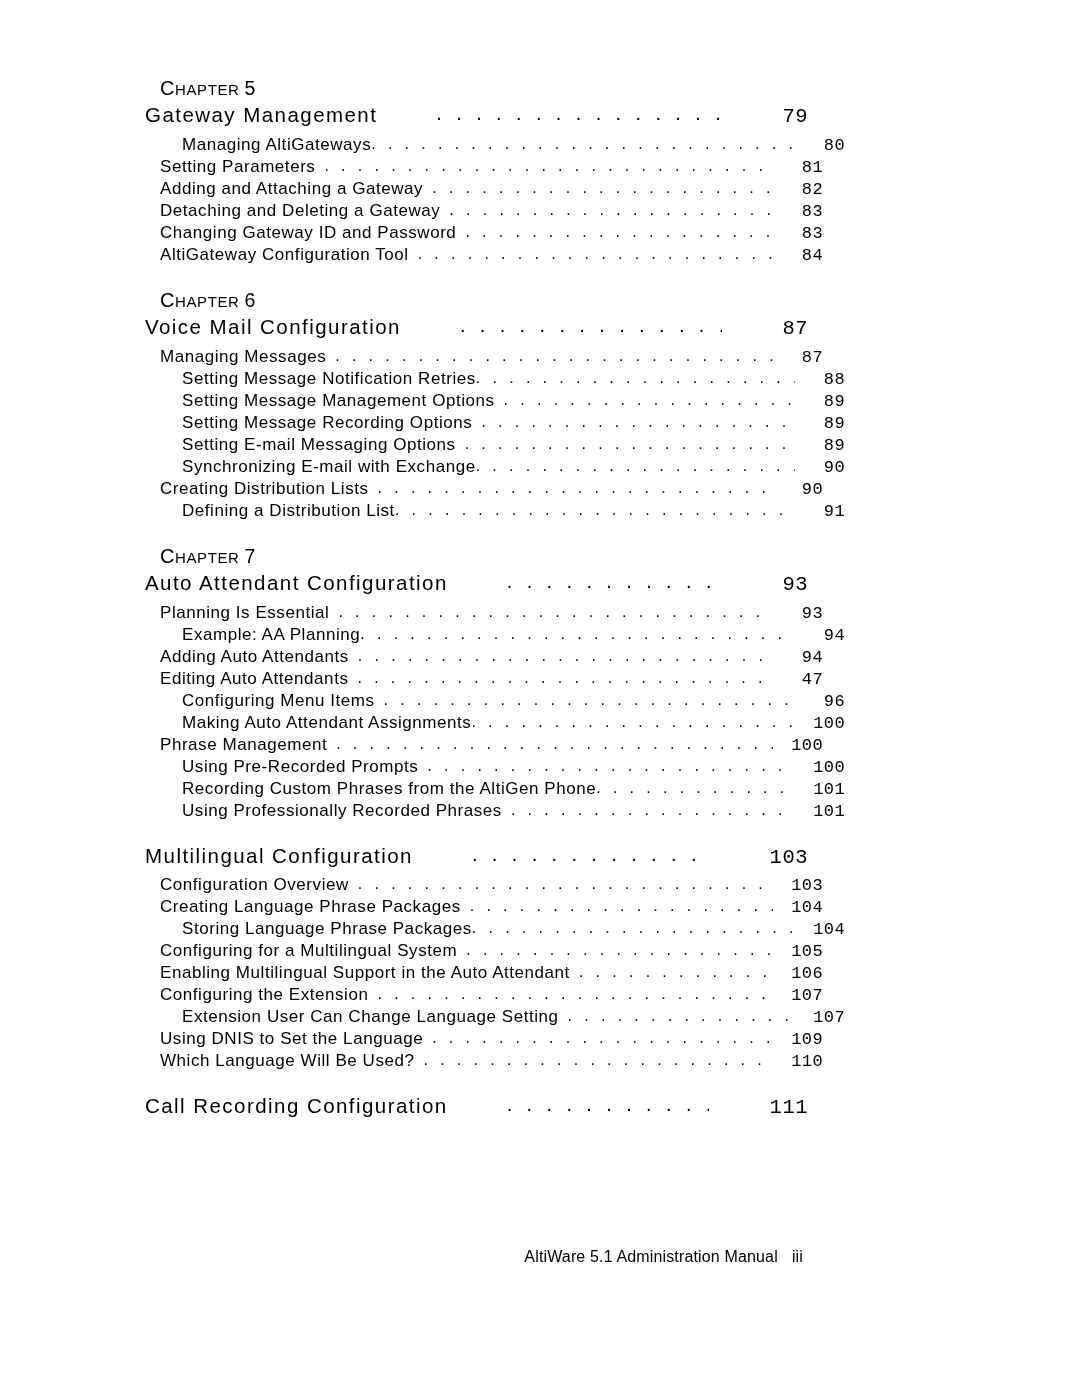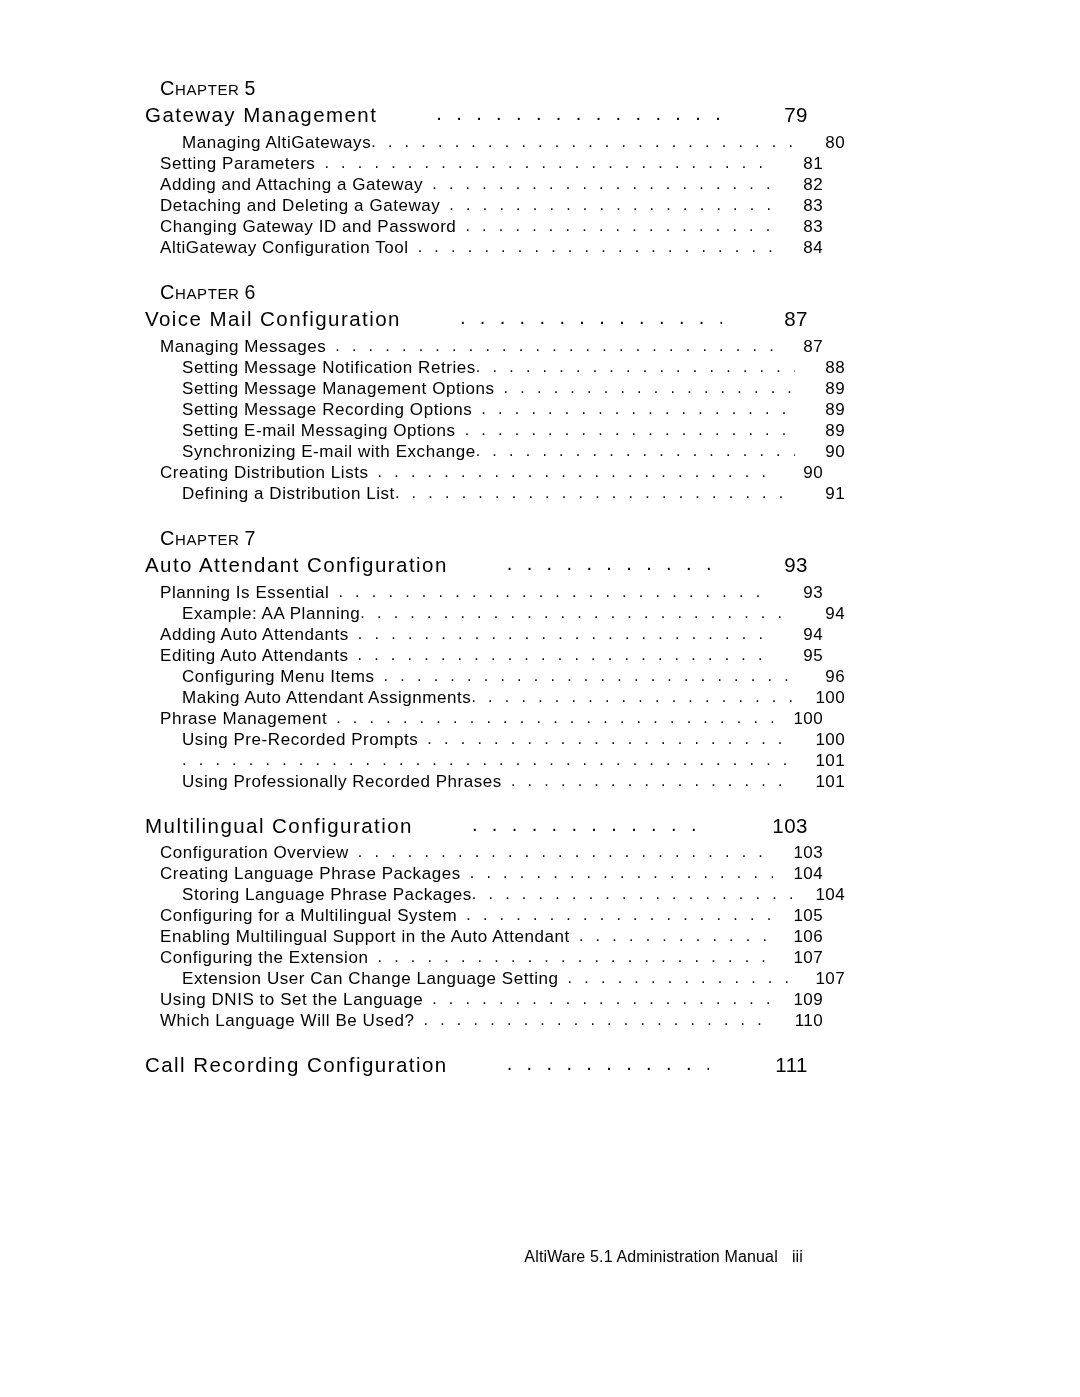--- a/index.html
+++ b/index.html
@@ -63,20 +63,21 @@
     white-space: nowrap;
     margin: 0 0px;
     letter-spacing: 3.9px;
     font-size: 16px;
     position: relative;
     top: -1px;
   }
   .toc-page {
     flex: 0 0 auto;
     text-align: right;
+    font-family: Liberation Mono, monospace;
   }
 
   
   .row-chapter {
     font-size: 20.5px;
     letter-spacing: 1.45px;
     margin: 0 0 8px 5px;
     padding-left: 0;
     gap: 39px;
   }
@@ -237,21 +238,21 @@
           <span class="toc-page">94</span>
         </div>
         <div class="toc-row row-l1">
           <span class="toc-title">Adding Auto Attendants</span>
           <span class="toc-leader">. . . . . . . . . . . . . . . . . . . . . . . . . . . . . . . . . . . . . . . . . . . . . . . . . . . . . . . . . . . . . . . . . . . . . . . . . . . . . . . . . . . . . . . . . . </span>
           <span class="toc-page">94</span>
         </div>
         <div class="toc-row row-l1">
           <span class="toc-title">Editing Auto Attendants</span>
           <span class="toc-leader">. . . . . . . . . . . . . . . . . . . . . . . . . . . . . . . . . . . . . . . . . . . . . . . . . . . . . . . . . . . . . . . . . . . . . . . . . . . . . . . . . . . . . . . . . . </span>
-          <span class="toc-page">95</span>
+          <span class="toc-page">47</span>
         </div>
         <div class="toc-row row-l2">
           <span class="toc-title">Configuring Menu Items</span>
           <span class="toc-leader">. . . . . . . . . . . . . . . . . . . . . . . . . . . . . . . . . . . . . . . . . . . . . . . . . . . . . . . . . . . . . . . . . . . . . . . . . . . . . . . . . . . . . . . . . . </span>
           <span class="toc-page">96</span>
         </div>
         <div class="toc-row row-l2 tight">
           <span class="toc-title">Making Auto Attendant Assignments</span>
           <span class="toc-leader">. . . . . . . . . . . . . . . . . . . . . . . . . . . . . . . . . . . . . . . . . . . . . . . . . . . . . . . . . . . . . . . . . . . . . . . . . . . . . . . . . . . . . . . . . . </span>
           <span class="toc-page">100</span>
@@ -260,20 +261,21 @@
           <span class="toc-title">Phrase Management</span>
           <span class="toc-leader">. . . . . . . . . . . . . . . . . . . . . . . . . . . . . . . . . . . . . . . . . . . . . . . . . . . . . . . . . . . . . . . . . . . . . . . . . . . . . . . . . . . . . . . . . . </span>
           <span class="toc-page">100</span>
         </div>
         <div class="toc-row row-l2">
           <span class="toc-title">Using Pre-Recorded Prompts</span>
           <span class="toc-leader">. . . . . . . . . . . . . . . . . . . . . . . . . . . . . . . . . . . . . . . . . . . . . . . . . . . . . . . . . . . . . . . . . . . . . . . . . . . . . . . . . . . . . . . . . . </span>
           <span class="toc-page">100</span>
         </div>
         <div class="toc-row row-l2 tight">
+          <span class="toc-title">Recording Custom Phrases from the AltiGen Phone</span>
           <span class="toc-leader">. . . . . . . . . . . . . . . . . . . . . . . . . . . . . . . . . . . . . . . . . . . . . . . . . . . . . . . . . . . . . . . . . . . . . . . . . . . . . . . . . . . . . . . . . . </span>
           <span class="toc-page">101</span>
         </div>
         <div class="toc-row row-l2">
           <span class="toc-title">Using Professionally Recorded Phrases</span>
           <span class="toc-leader">. . . . . . . . . . . . . . . . . . . . . . . . . . . . . . . . . . . . . . . . . . . . . . . . . . . . . . . . . . . . . . . . . . . . . . . . . . . . . . . . . . . . . . . . . . </span>
           <span class="toc-page">101</span>
         </div>
       </div>
       <div class="chapter-block">

